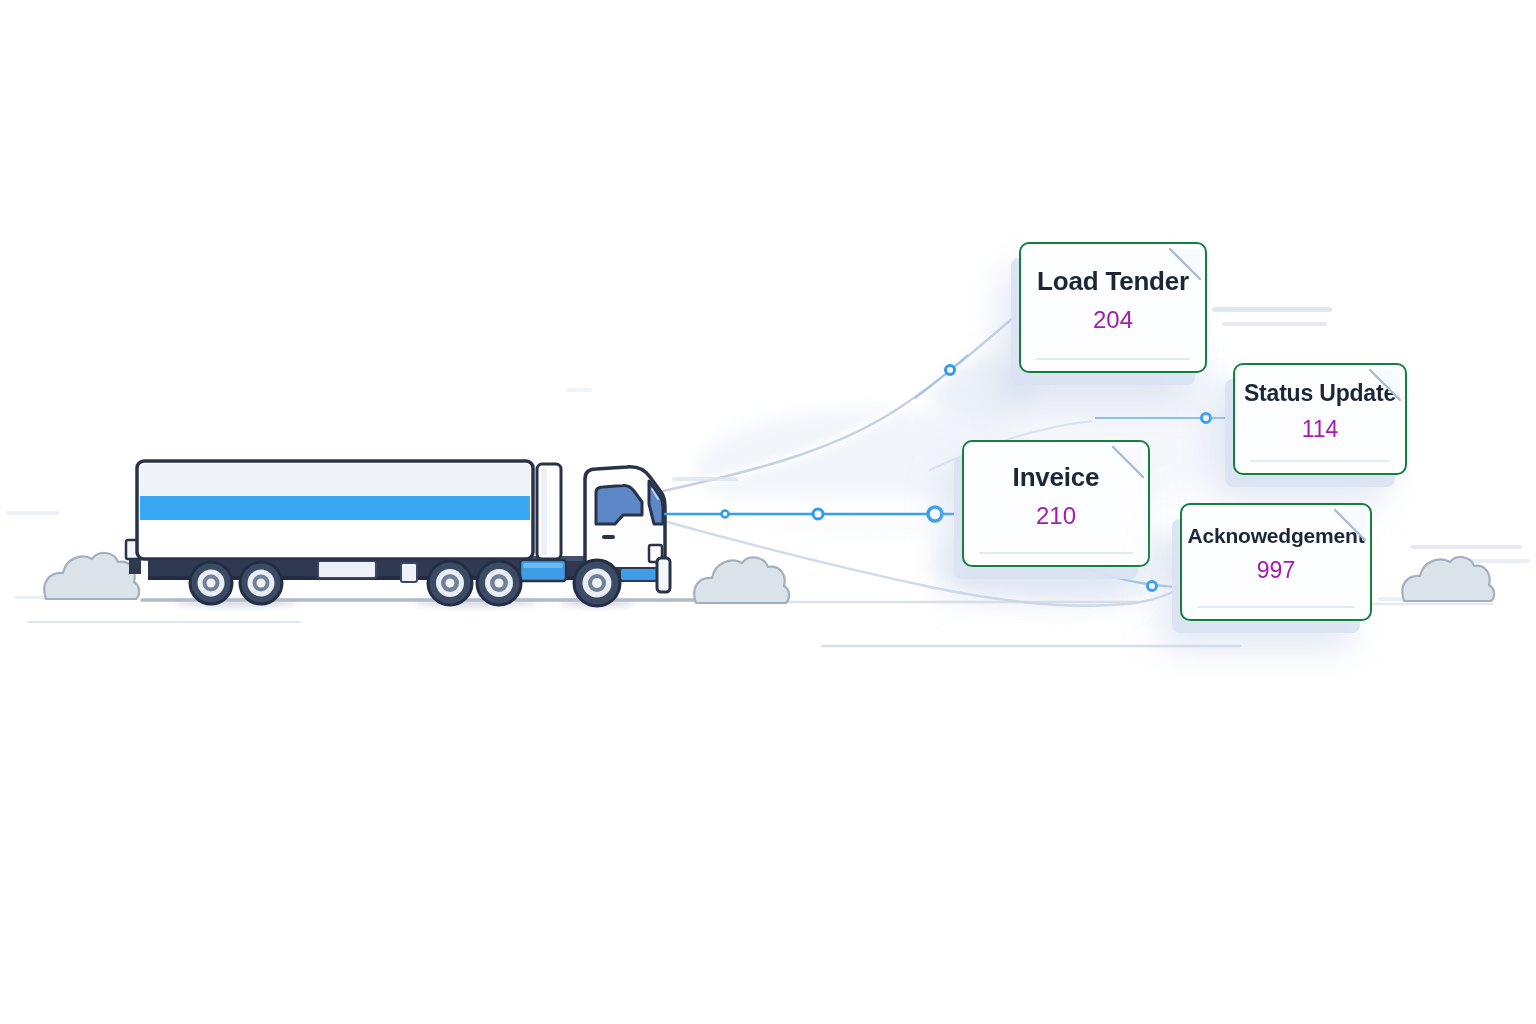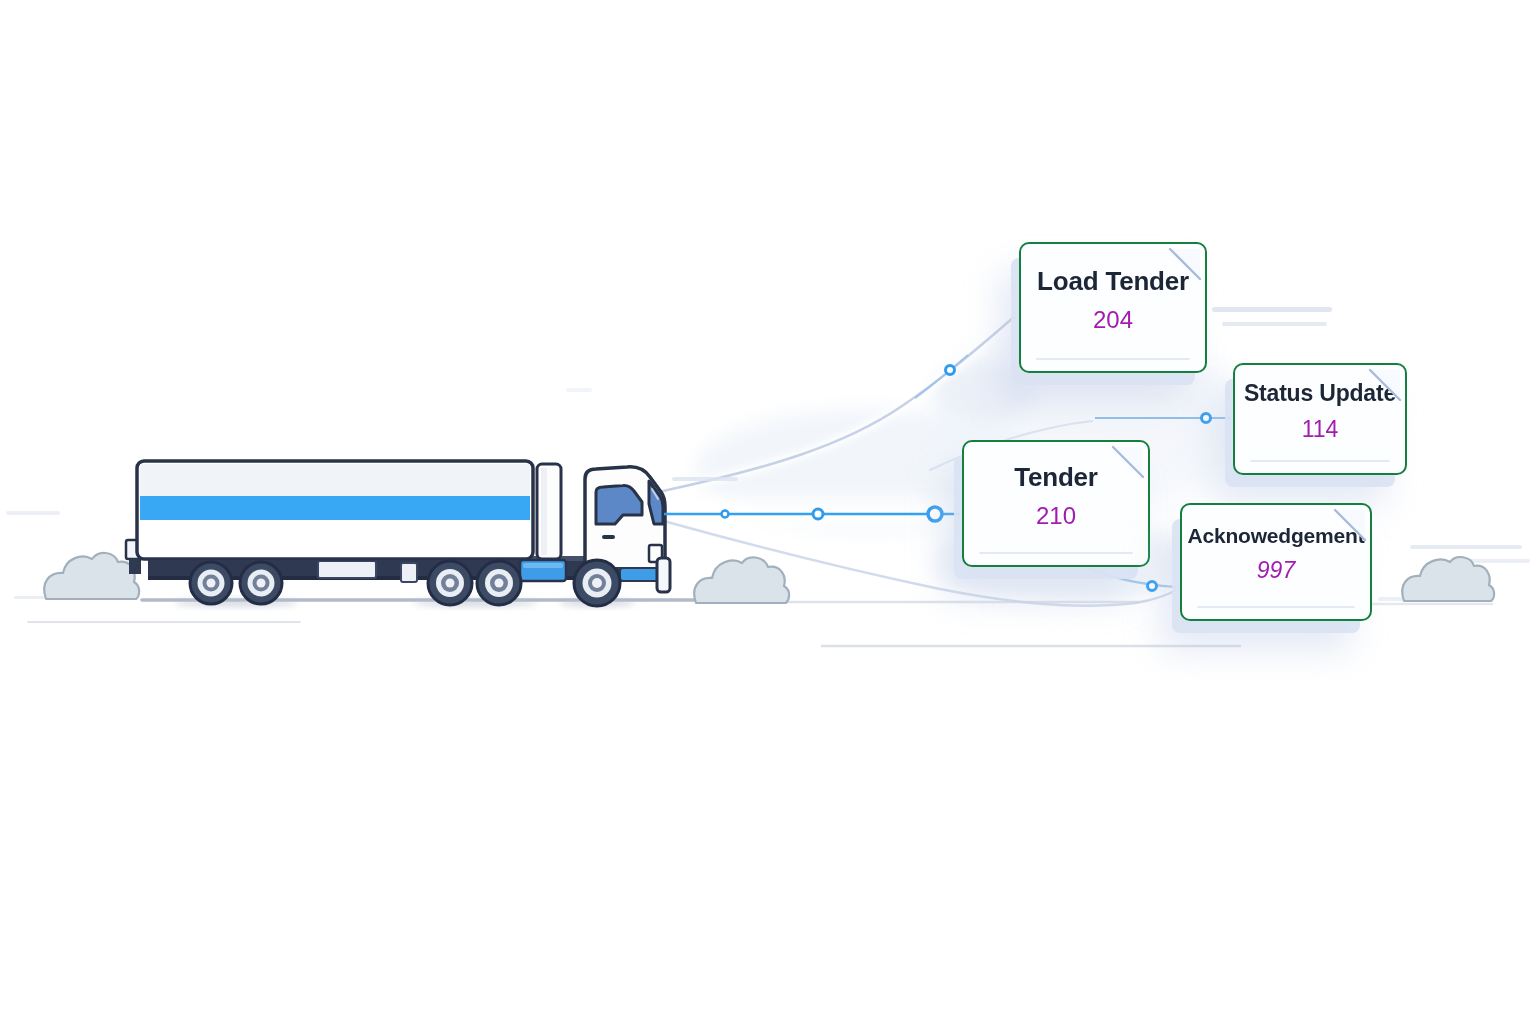--- a/index.html
+++ b/index.html
@@ -29,21 +29,21 @@
   .card--lt .card-title{font-size:26px;}
   .card--lt .card-code{font-size:24px;}
   .card--su{left:1233px;top:335px;width:174px;height:112px;margin-top:28px;}
   .card--su .card-title{font-size:23px;}
   .card--su .card-code{font-size:23px;}
   .card--inv{left:962px;top:440px;width:188px;height:127px;}
   .card--inv .card-title{font-size:26px;}
   .card--inv .card-code{font-size:24px;text-align:right;}
   .card--ack{left:1180px;top:503px;width:192px;height:118px;}
   .card--ack .card-title{font-size:21px;}
-  .card--ack .card-code{font-size:23px;font-style:italic;}
+  .card--ack .card-code{font-size:23px;}
 </style>
 </head>
 <body>
 
 <div class="stage">
 
   <svg class="scene" viewBox="0 0 1536 1024" xmlns="http://www.w3.org/2000/svg">
     <defs>
       <filter id="blurS" x="-40%" y="-40%" width="180%" height="180%">
           <feGaussianBlur stdDeviation="3"></feGaussianBlur>
@@ -206,21 +206,21 @@
     <div class="card-title">Status Update</div>
     <div class="card-code">114</div>
     <div class="card-divider"></div>
   </div>
 
   <div class="card card--inv">
     <svg class="dogear" viewBox="0 0 34 34">
       <path d="M2 2 L32 32 L32 2 Z" fill="#f7fafe"></path>
       <path d="M2 2 L32 32" stroke="#a8bbda" stroke-width="2.4" stroke-linecap="round" fill="none"></path>
     </svg>
-    <div class="card-title">Tender</div>
+    <div class="card-title">Inveice</div>
     <div class="card-code">210</div>
     <div class="card-divider"></div>
   </div>
 
   <div class="card card--ack">
     <svg class="dogear" viewBox="0 0 34 34">
       <path d="M2 2 L32 32 L32 2 Z" fill="#f7fafe"></path>
       <path d="M2 2 L32 32" stroke="#a8bbda" stroke-width="2.4" stroke-linecap="round" fill="none"></path>
     </svg>
     <div class="card-title">Acknowedgement</div>

